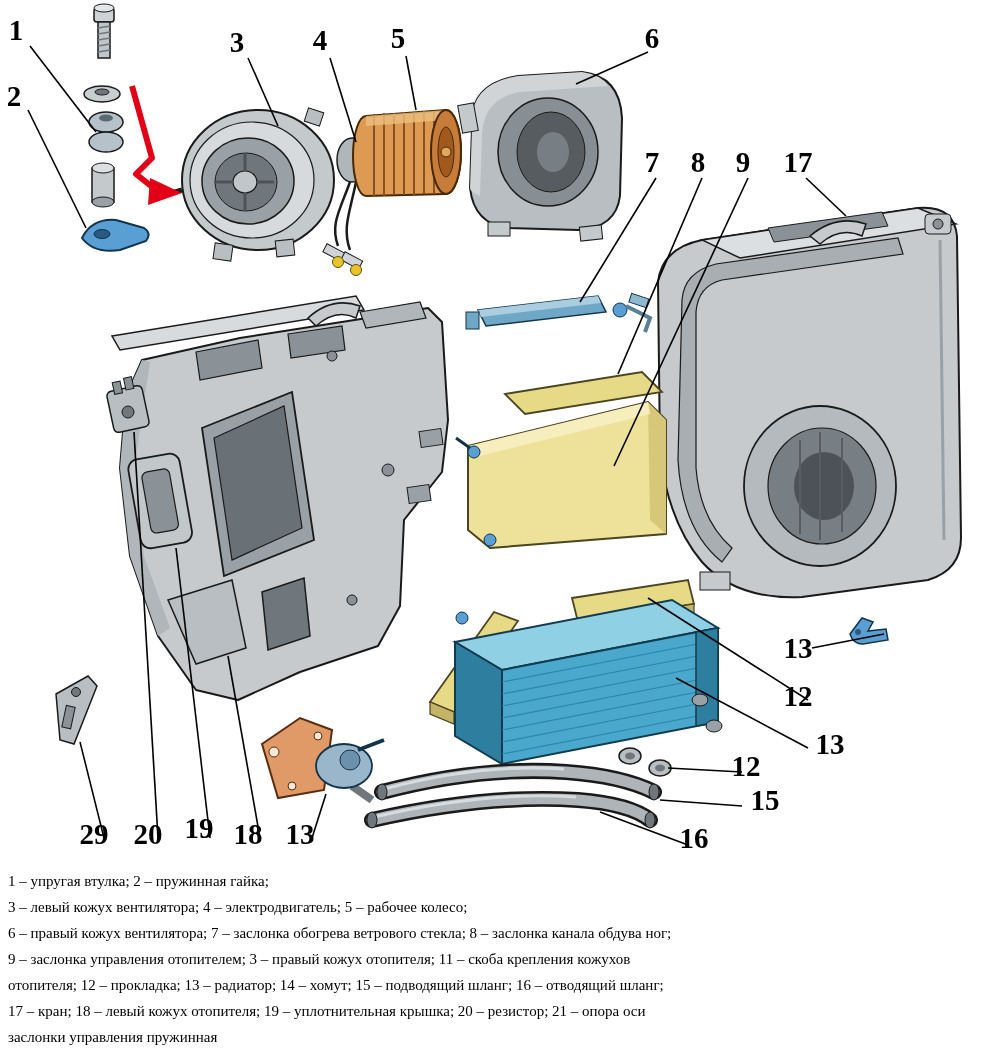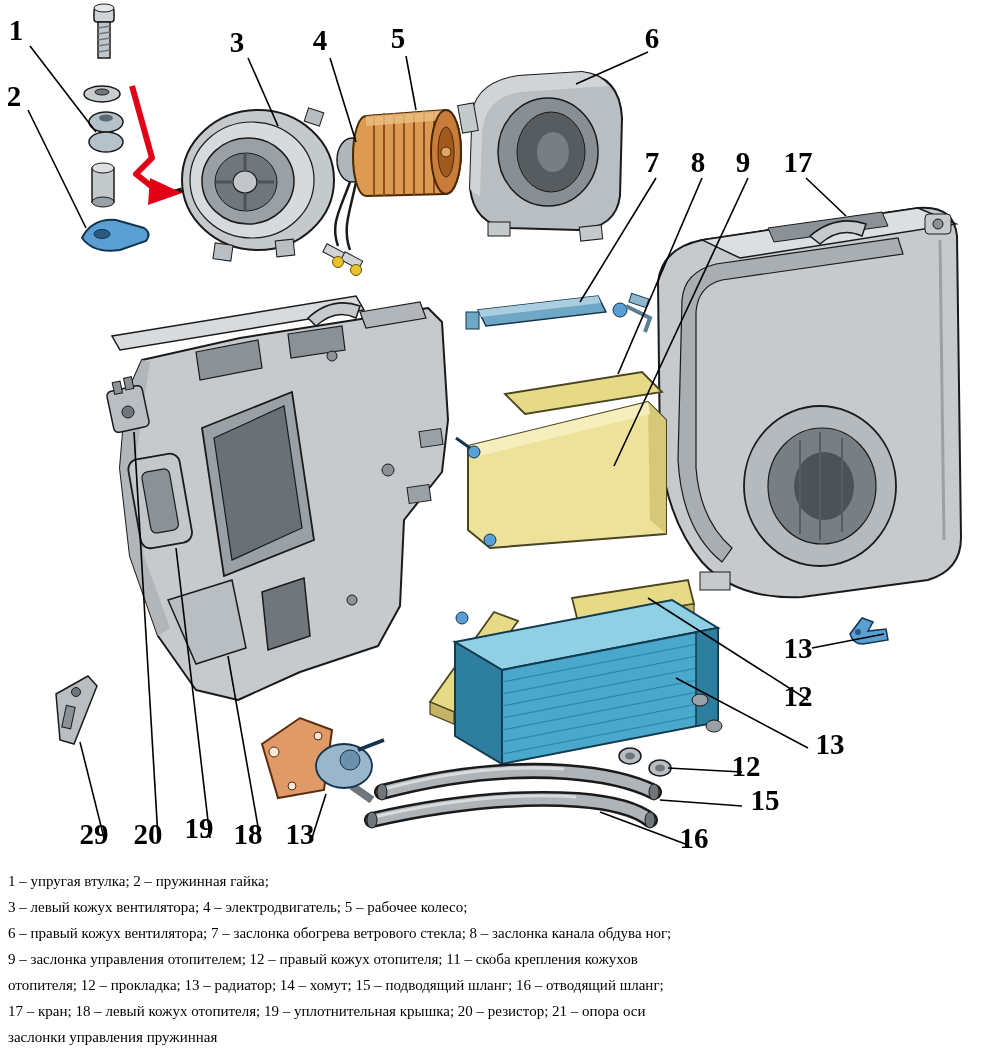--- a/index.html
+++ b/index.html
@@ -259,19 +259,19 @@
   <div class="callout" style="left:278px; top:818px">13</div>
   <div class="callout" style="left:226px; top:818px">18</div>
   <div class="callout" style="left:177px; top:812px">19</div>
   <div class="callout" style="left:126px; top:818px">20</div>
   <div class="callout" style="left:72px;  top:818px">29</div>
 
   <div class="legend">
     <div class="legend-line">1 – упругая втулка; 2 – пружинная гайка;</div>
     <div class="legend-line">3 – левый кожух вентилятора; 4 – электродвигатель; 5 – рабочее колесо;</div>
     <div class="legend-line">6 – правый кожух вентилятора; 7 – заслонка обогрева ветрового стекла; 8 – заслонка канала обдува ног;</div>
-    <div class="legend-line">9 – заслонка управления отопителем; 12 – правый кожух отопителя; 11 – скоба крепления кожухов</div>
+    <div class="legend-line">9 – заслонка управления отопителем; 3 – правый кожух отопителя; 11 – скоба крепления кожухов</div>
     <div class="legend-line">отопителя; 12 – прокладка; 13 – радиатор; 14 – хомут; 15 – подводящий шланг; 16 – отводящий шланг;</div>
     <div class="legend-line">17 – кран; 18 – левый кожух отопителя; 19 – уплотнительная крышка; 20 – резистор; 21 – опора оси</div>
     <div class="legend-line">заслонки управления пружинная</div>
   </div>
 
 </div>
 
 </body></html>

